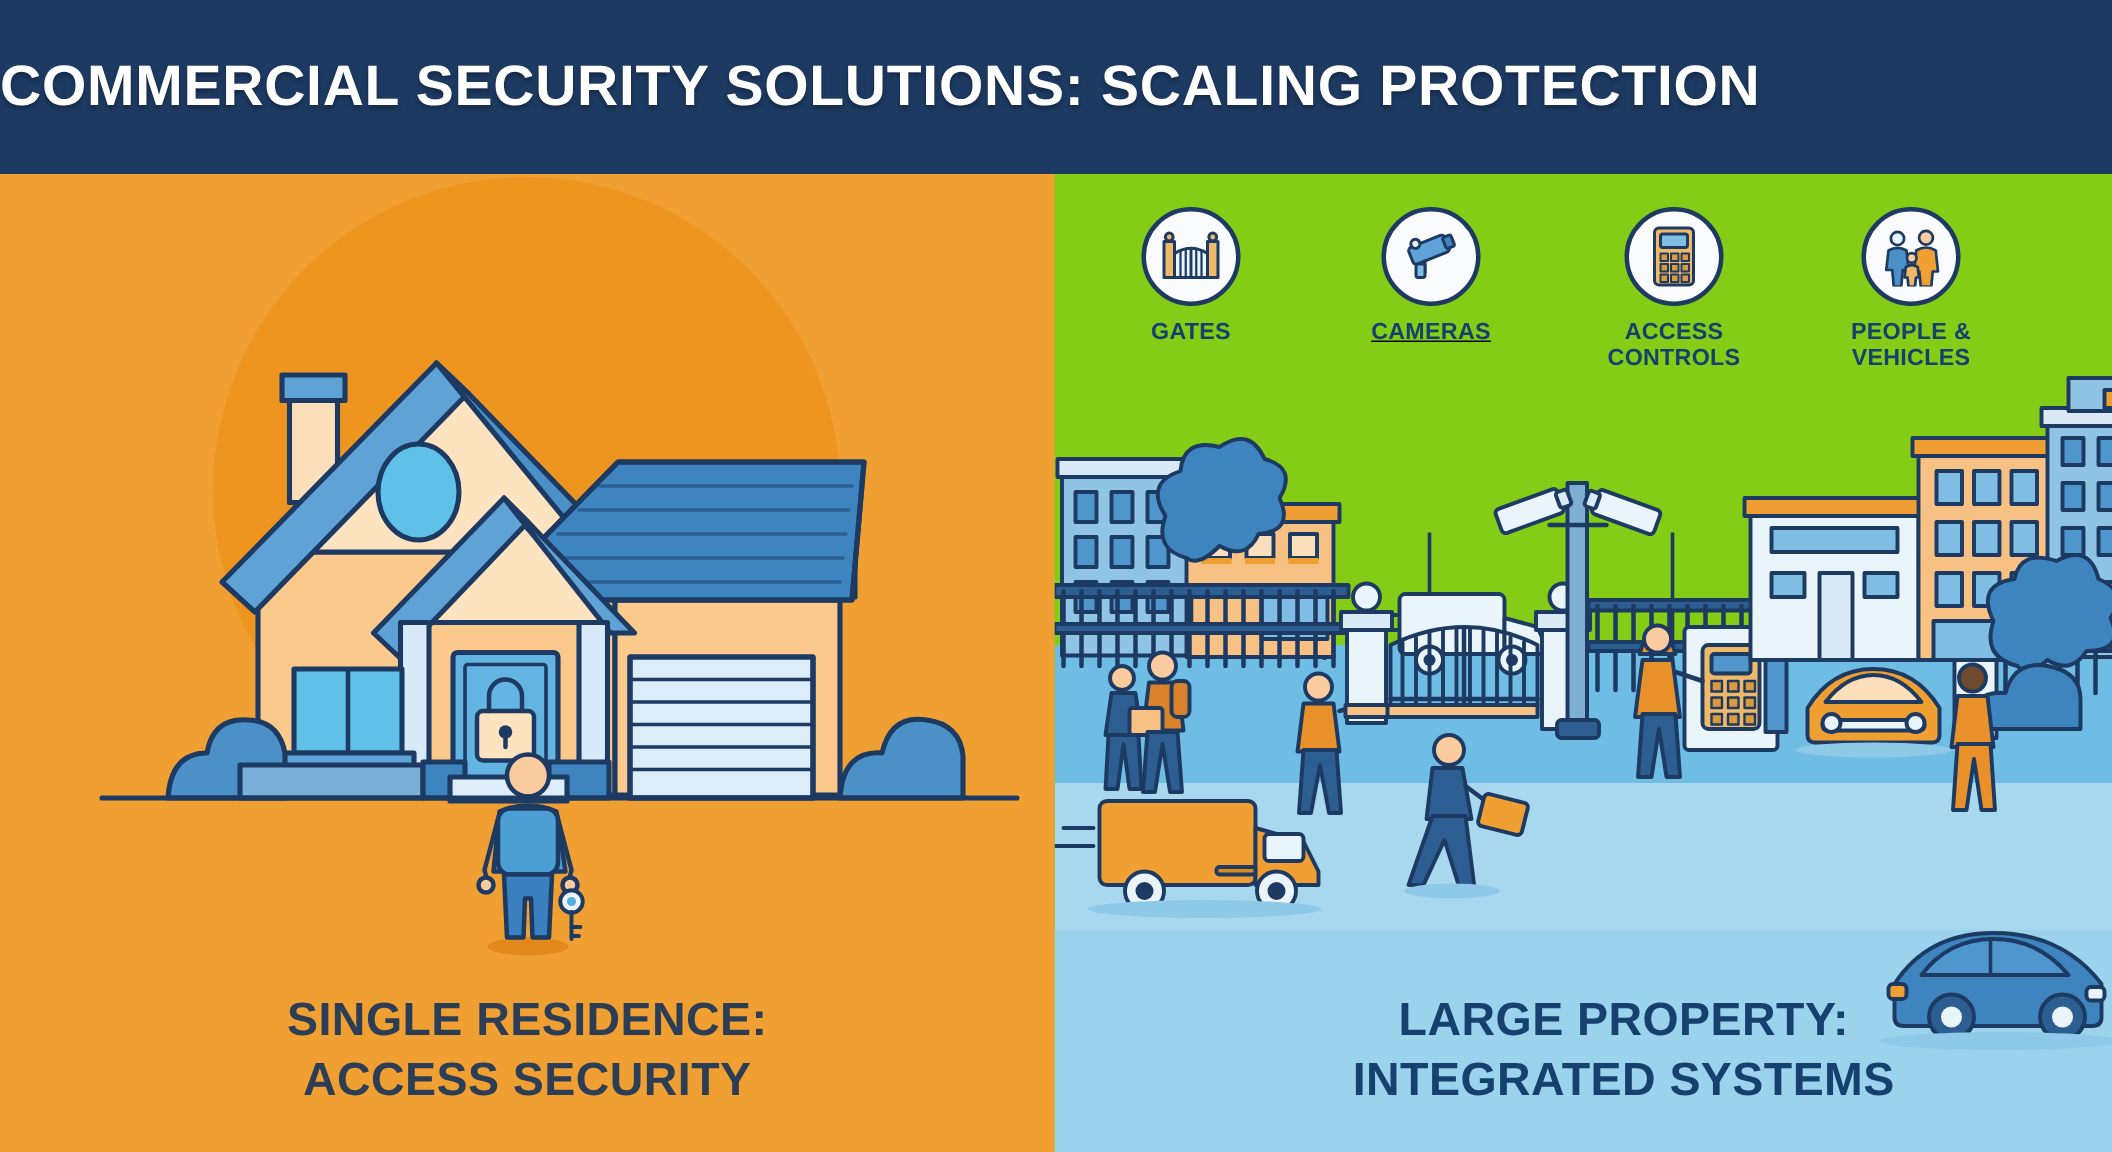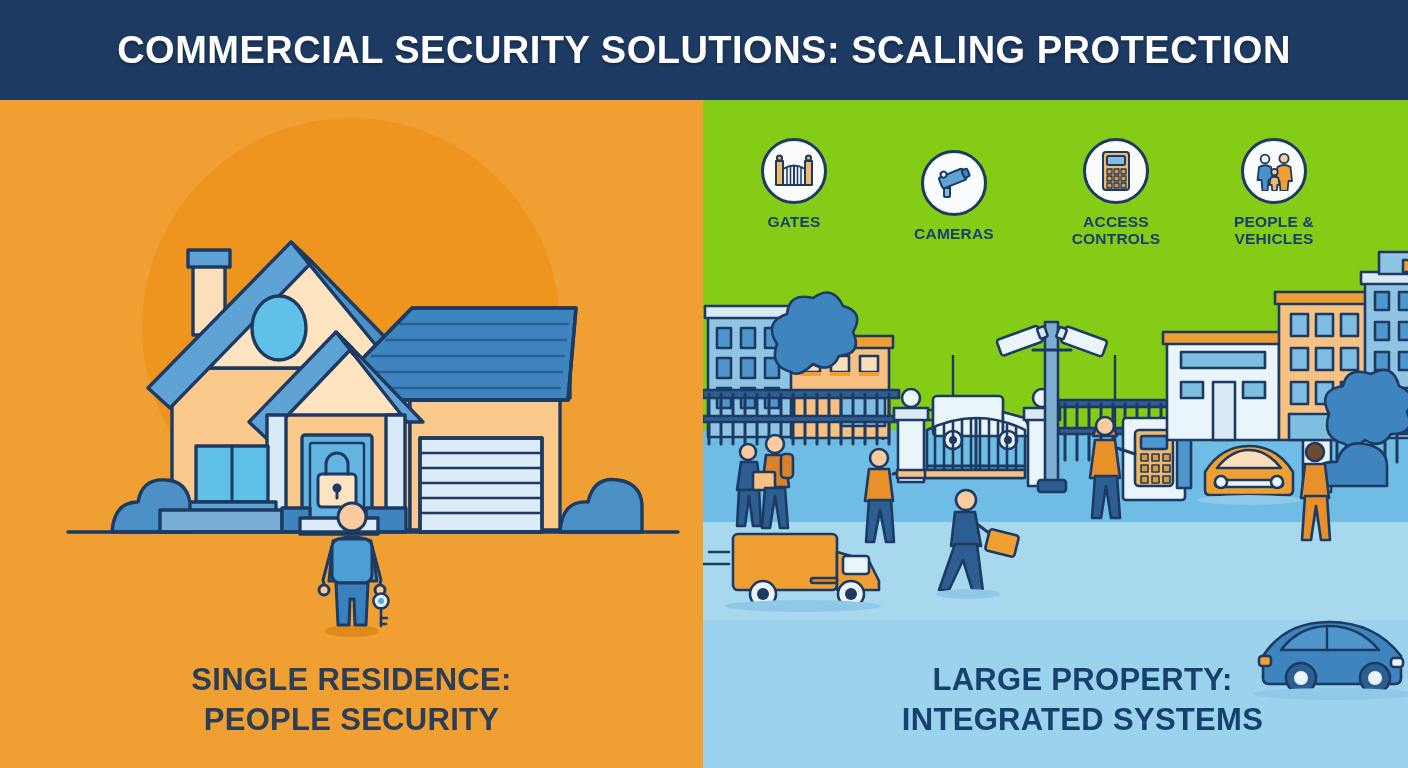--- a/index.html
+++ b/index.html
@@ -14,25 +14,25 @@
     width: 1408px;
     height: 768px;
     overflow: hidden;
     background: #F0A033;
   }
 
   
   .titlebar {
     position: absolute;
     left: 0; top: 0;
-    width: 1408px; height: 100px;
+    width: 1408px; height: 116px;
     background: #1D3A62;
     display: flex;
     align-items: center;
-    justify-content: center;
+    justify-content: flex-start;
     z-index: 40;
   }
   .titlebar-text {
     color: #ffffff;
     font-size: 38px;
     font-weight: bold;
     letter-spacing: 0.5px;
     text-align: center;
     white-space: nowrap;
     text-shadow: 0 2px 3px rgba(0,0,0,0.30);
@@ -205,21 +205,21 @@
           <circle cx="79" cy="103" r="3" fill="#56ACDD" stroke="none"></circle>
           <path d="M79 110 v18" fill="none"></path>
           <path d="M79 120 h6" fill="none"></path>
           <path d="M79 126 h5" fill="none"></path>
         </g>
       </g>
     </svg>
 
     <div class="caption caption-left">
       <div>SINGLE RESIDENCE:</div>
-      <div>PEOPLE SECURITY</div>
+      <div>ACCESS SECURITY</div>
     </div>
   </div>
 
   <div class="panel panel-right">
 
     <svg class="abs" style="left:0; top:0;" width="705" height="668" viewBox="0 0 705 668">
       <rect x="0" y="330" width="705" height="110" fill="#6FBCE4"></rect>
       <rect x="0" y="422" width="705" height="246" fill="#A8D8EE"></rect>
       <rect x="0" y="520" width="705" height="148" fill="#9BD2EC"></rect>
     </svg>
@@ -537,21 +537,21 @@
                 <path d="M24.5 13.6 v19.4"></path>
                   <path d="M28 15 v18"></path>
               </g>
               <path d="M21 13 v20" stroke-width="1.8"></path>
             </g>
           </svg>
         </div>
         <div class="icon-label">GATES</div>
       </div>
 
-      <div class="icon-item" style="left:186px; top:12px;">
+      <div class="icon-item" style="left:186px; top:0;text-decoration:underline;">
         <div class="icon-circle">
           <svg width="40" height="40" viewBox="0 0 40 40">
             <g stroke="#1D3A62" stroke-width="2" stroke-linejoin="round">
               <g transform="rotate(-22 20 16)">
                 <rect x="6" y="9" width="26" height="12" rx="2.5" fill="#5FA3D6"></rect>
                 <rect x="30" y="11" width="6" height="8" rx="1.5" fill="#3E84BE"></rect>
                 <circle cx="12" cy="8" r="3" fill="#EAF4FB"></circle>
               </g>
               <path d="M16 22 v9" fill="none"></path>
               <rect x="10" y="25" width="6" height="9" rx="1.5" fill="#7FBEE2"></rect>

